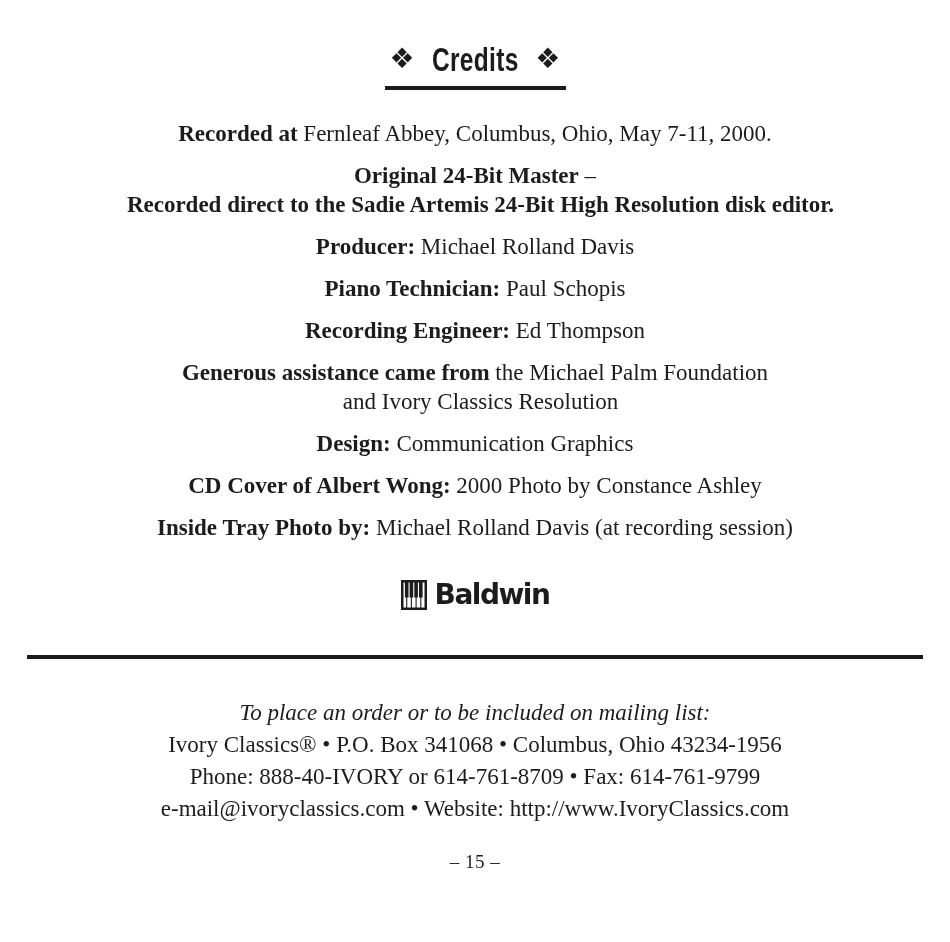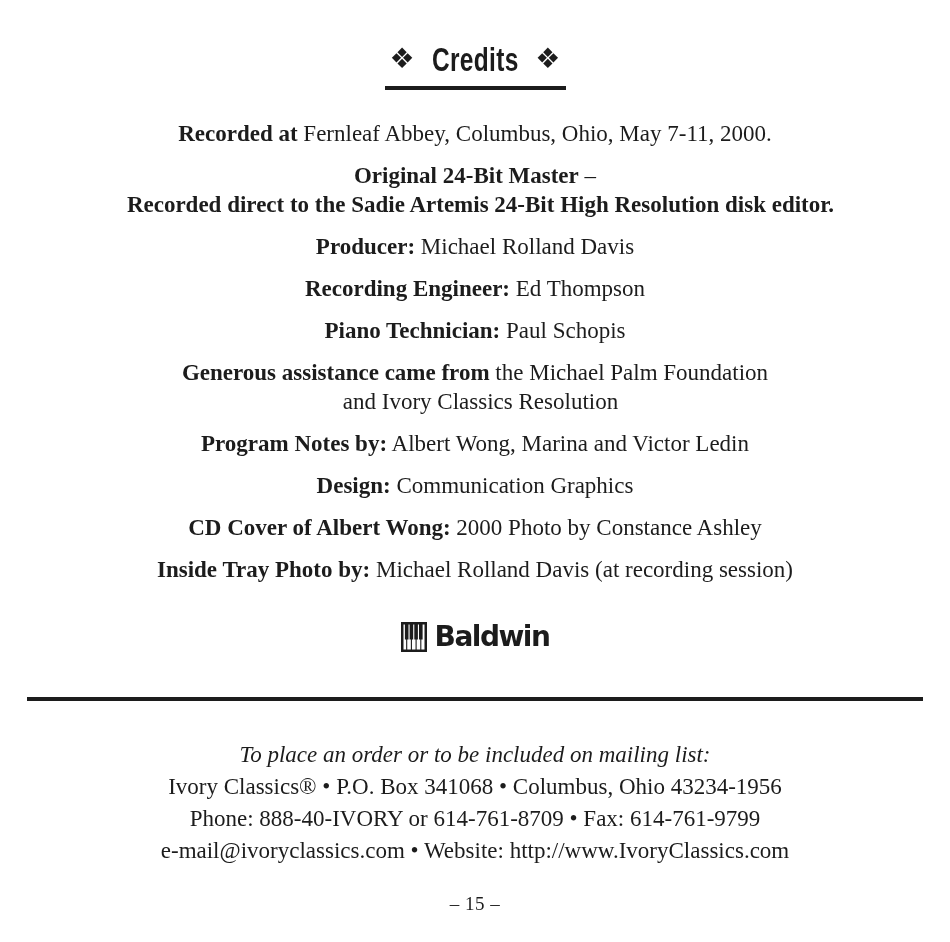--- a/index.html
+++ b/index.html
@@ -113,28 +113,27 @@
   </header>
 
   <main class="credits">
     <p class="credit"><strong>Recorded at</strong><span> Fernleaf Abbey, Columbus, Ohio, May 7-11, 2000.</span></p>
 
     <p class="credit"><strong>Original 24-Bit Master</strong><span> –</span></p>
     <p class="credit cont"><strong>Recorded direct to the Sadie Artemis 24-Bit High Resolution disk editor.</strong><span></span></p>
 
     <p class="credit"><strong>Producer:</strong><span> Michael Rolland Davis</span></p>
 
+    <p class="credit"><strong>Piano Technician:</strong><span> Paul Schopis</span></p>
+
     <p class="credit"><strong>Recording Engineer:</strong><span> Ed Thompson</span></p>
-
-    <p class="credit"><strong>Piano Technician:</strong><span> Paul Schopis</span></p>
 
     <p class="credit"><strong>Generous assistance came from</strong><span> the Michael Palm Foundation</span></p>
     <p class="credit cont"><strong></strong><span>and Ivory Classics Resolution</span></p>
 
-    <p class="credit"><strong>Program Notes by:</strong><span> Albert Wong, Marina and Victor Ledin</span></p>
 
     <p class="credit"><strong>Design:</strong><span> Communication Graphics</span></p>
 
     <p class="credit"><strong>CD Cover of Albert Wong:</strong><span> 2000 Photo by Constance Ashley</span></p>
 
     <p class="credit"><strong>Inside Tray Photo by:</strong><span> Michael Rolland Davis (at recording session)</span></p>
   </main>
 
   <div class="logo-row">
     <svg class="kb-icon" viewBox="0 0 26 30" aria-hidden="true">

